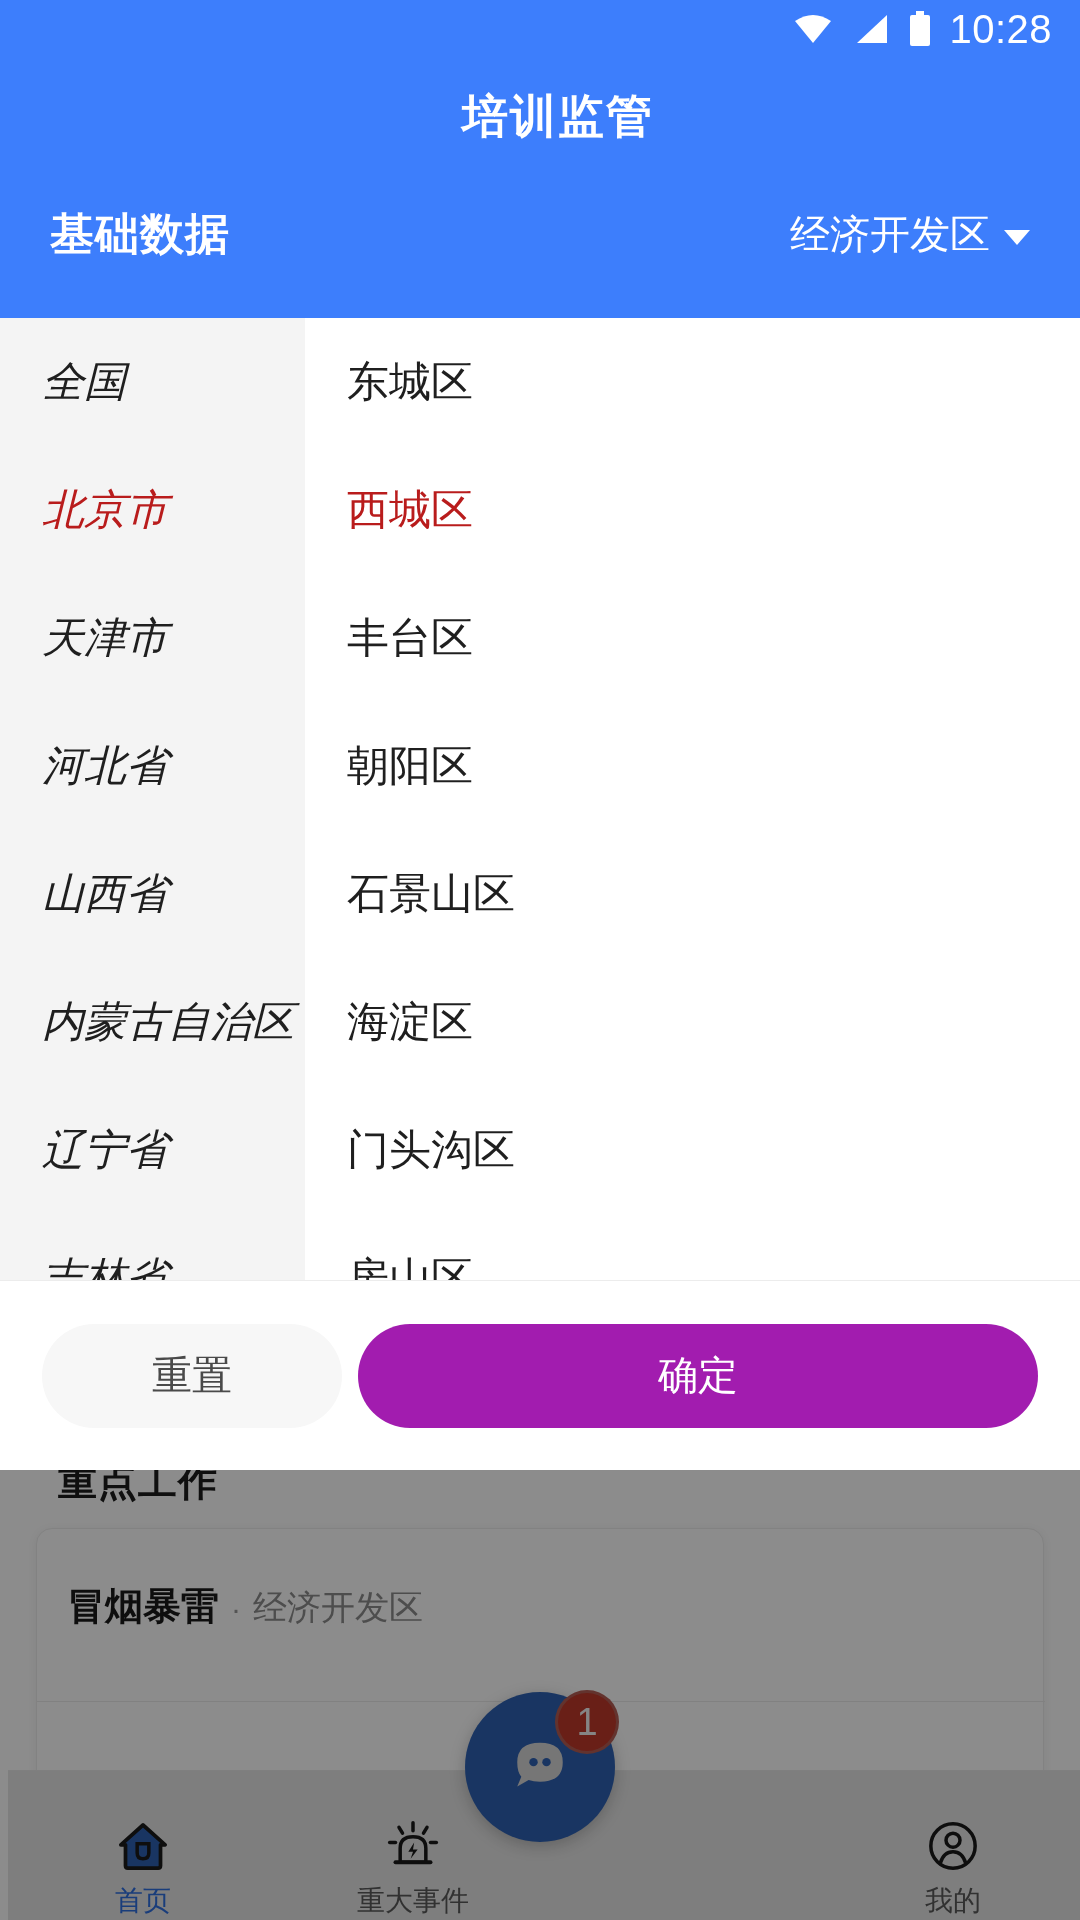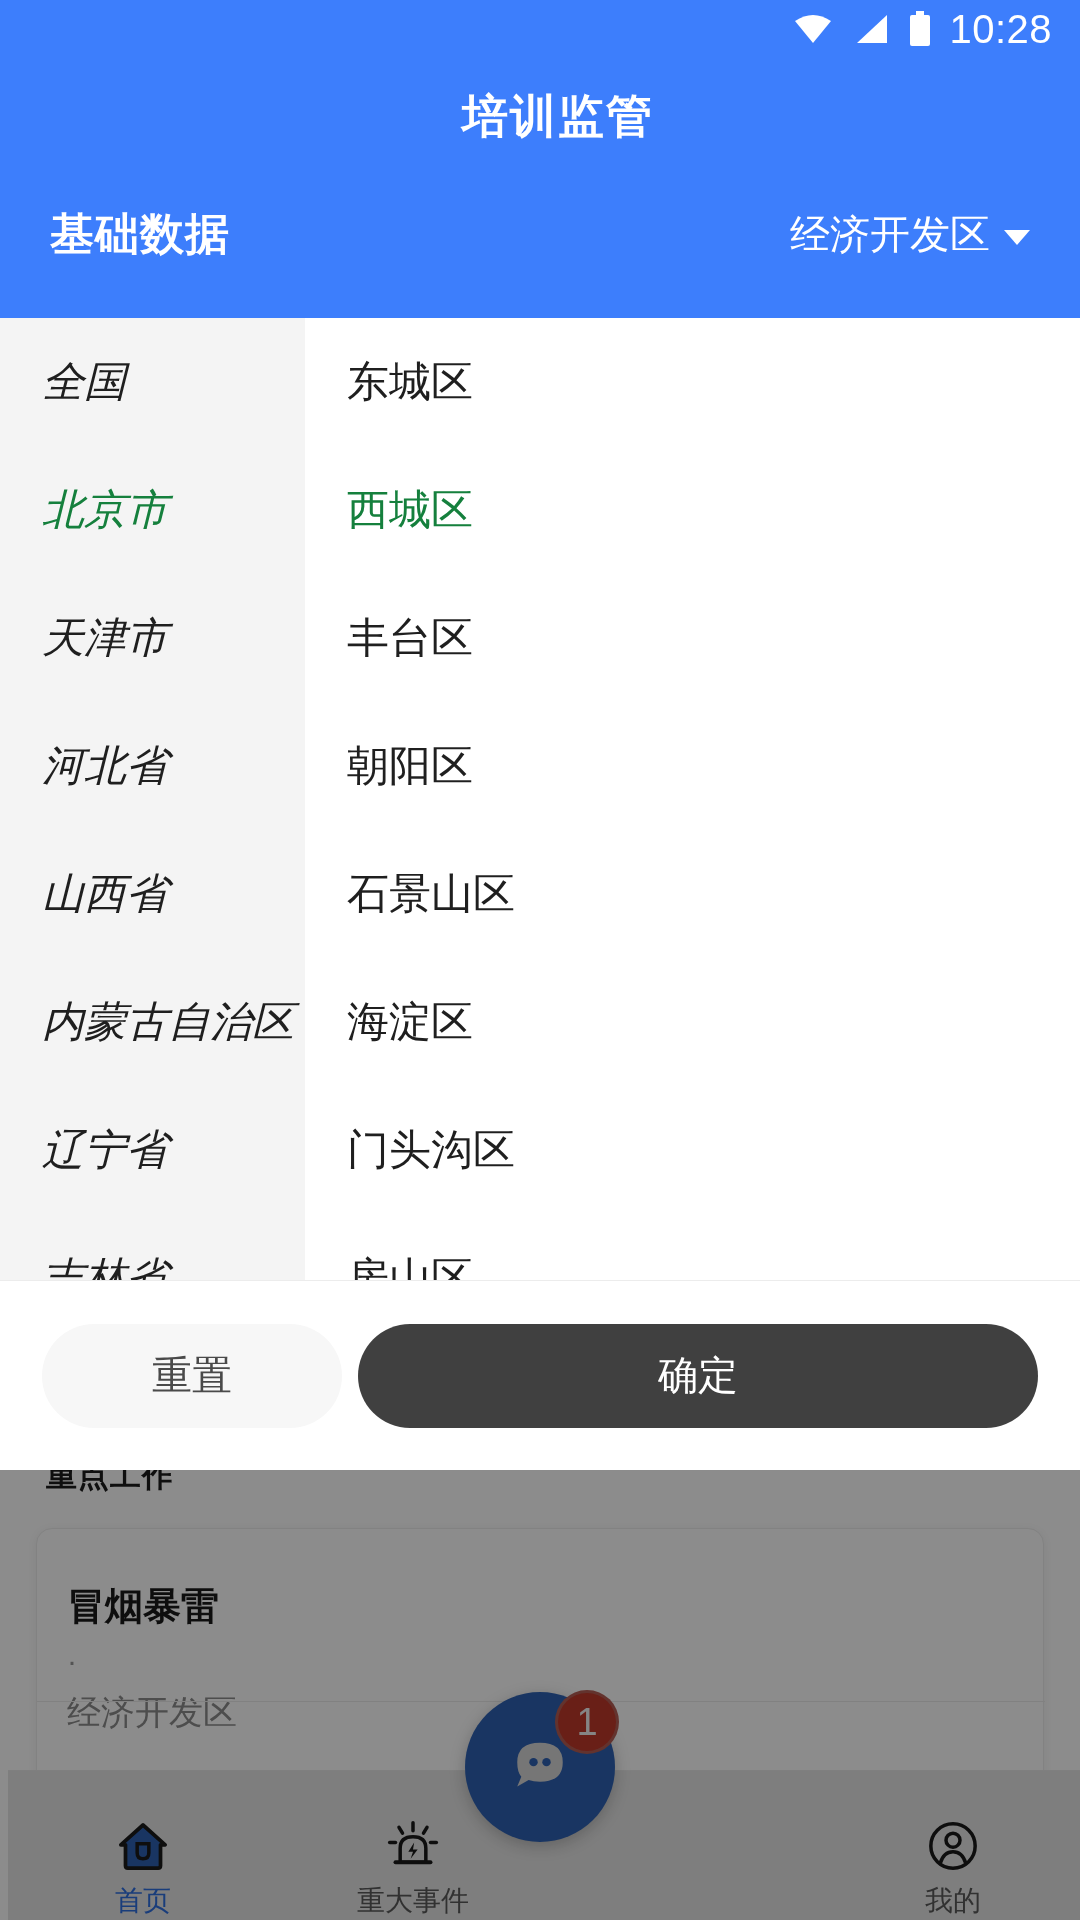--- a/index.html
+++ b/index.html
@@ -10,32 +10,32 @@
     overflow:hidden;
   }
   #screen { position:relative; width:1080px; height:1920px; overflow:hidden; }
 
   
   .bg-page {
     position:absolute; left:0; top:0; width:1080px; height:1920px;
     background:#ffffff;
   }
   .bg-section-title {
-    position:absolute; left:46px; top:1455px;
-    font-size:31px; font-weight:bold; color:#1c1c1c; letter-spacing:1px;
+    position:absolute; left:58px; top:1455px;
+    font-size:39px; font-weight:bold; color:#1c1c1c; letter-spacing:1px;
   }
   .bg-card {
     position:absolute; left:36px; top:1528px; width:1008px; height:300px;
     background:#ffffff; border-radius:16px;
     box-shadow:0 2px 10px rgba(0,0,0,0.07);
     border:1px solid #ededed;
   }
   .bg-card-head {
     position:absolute; left:30px; top:52px;
-    display:flex; align-items:baseline; gap:12px;flex-direction:column;
+    display:flex; align-items:baseline; gap:12px;
   }
   .bg-card-title { font-size:38px; font-weight:bold; color:#1b1b1b; }
   .bg-card-dot { font-size:30px; color:#9a9a9a; }
   .bg-card-sub { font-size:34px; color:#8d8d8d; }
   .bg-card-divider {
     position:absolute; left:0; top:172px; width:1008px; height:1px; background:#ececec;
   }
   .bg-card-vsep {
     position:absolute; left:504px; top:172px; width:1px; height:128px; background:#ececec;
   }
@@ -110,33 +110,33 @@
   .lists { flex:1 1 auto; display:flex; min-height:0; }
   .col { overflow:hidden; }
   .col-left { width:305px; background:#f4f4f4; }
   .col-right { flex:1; background:#ffffff; }
   .list-item {
     height:128px; display:flex; align-items:center;
     font-size:42px; color:#1f1f1f;
   }
   .col-left .list-item { padding-left:42px;font-style:italic; }
   .col-right .list-item { padding-left:42px; }
-  .list-item.selected { color:#15803d; }
+  .list-item.selected { color:#b91c1c; }
 
   .sheet-footer {
     flex:0 0 auto; height:190px; border-top:1px solid #ececec;
     background:#ffffff; display:flex; align-items:center; gap:16px;
     padding:0 42px;
   }
   .btn {
     height:104px; border-radius:52px; display:flex; align-items:center; justify-content:center;
     font-size:40px; cursor:pointer; border:none;
   }
   .btn-reset { width:300px; background:#f7f7f7; color:#4a4a4a; }
-  .btn-confirm { flex:1; background:#404040; color:#ffffff; }
+  .btn-confirm { flex:1; background:#a21caf; color:#ffffff; }
 </style>
 </head>
 <body>
 
 <div id="screen">
 
   <div class="bg-page">
 
     <div class="bg-section-title">重点工作</div>
 

